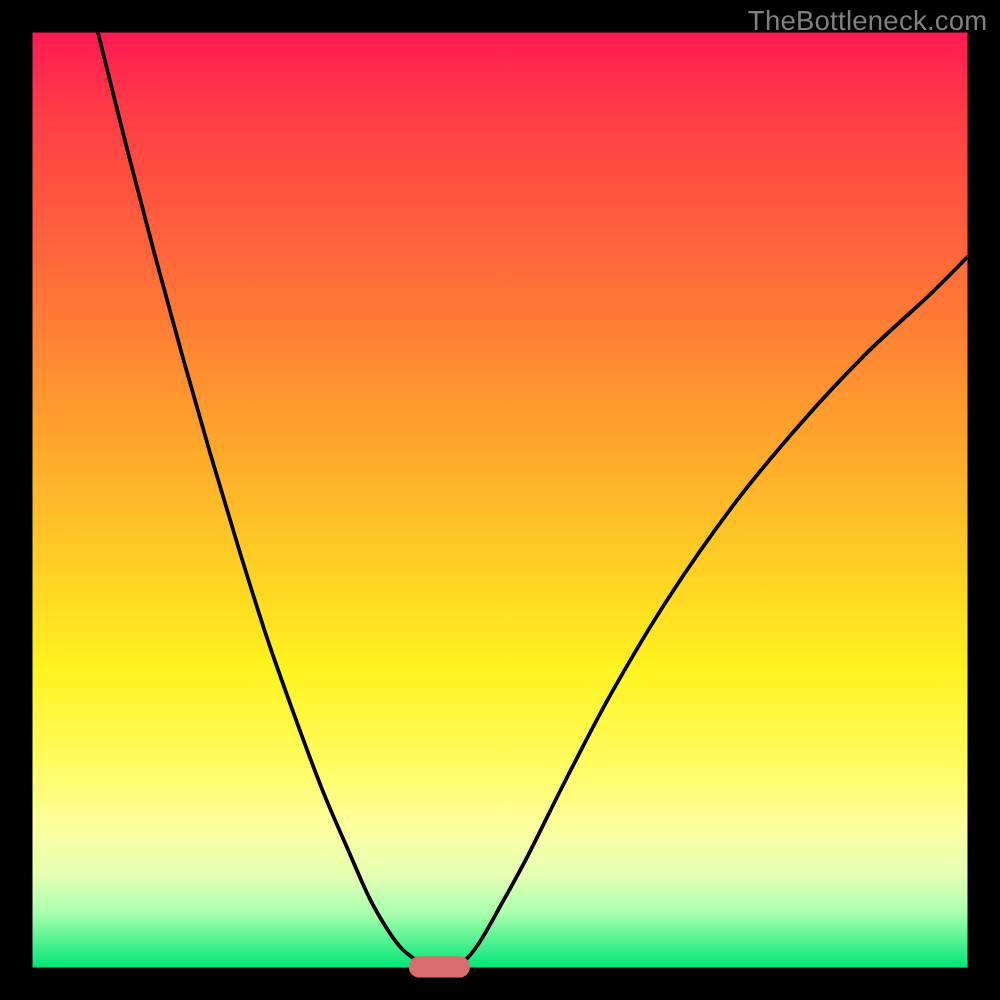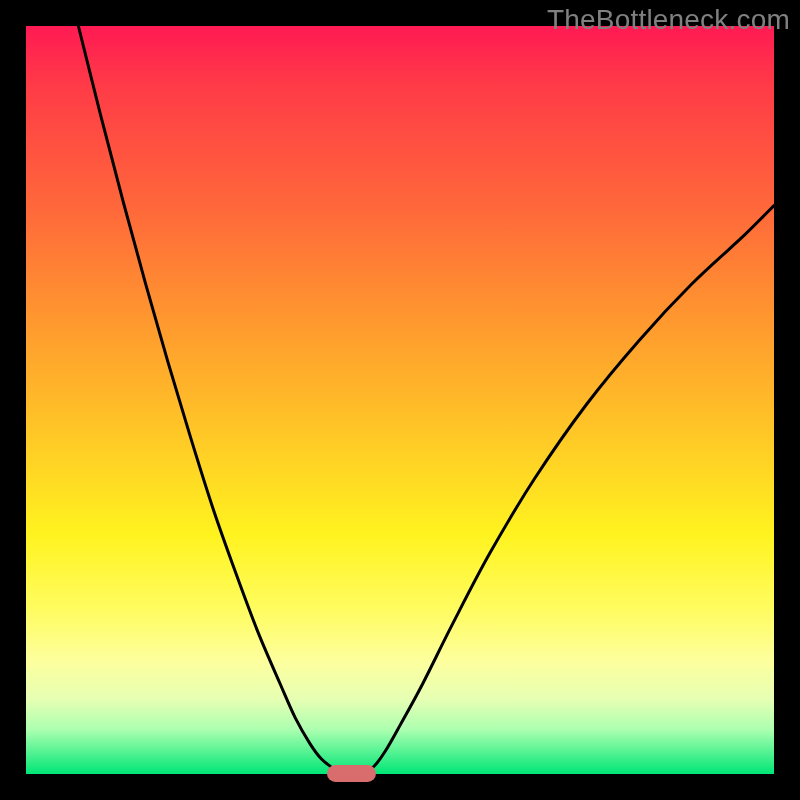--- a/index.html
+++ b/index.html
@@ -29,21 +29,21 @@
       #e6ffb3 90%,
       #adffb0 94%,
       #00e676 100%
     );
   }
   .watermark {
     position: absolute;
     top: 4px;
     right: 10px;
     color: #808080;
-    font-size: 28px;
+    font-size: 22px;
     font-weight: 500;
     letter-spacing: 0.2px;
   }
   svg.curve {
     position: absolute;
     left: 0;
     top: 0;
     width: 748px;
     height: 748px;
   }

